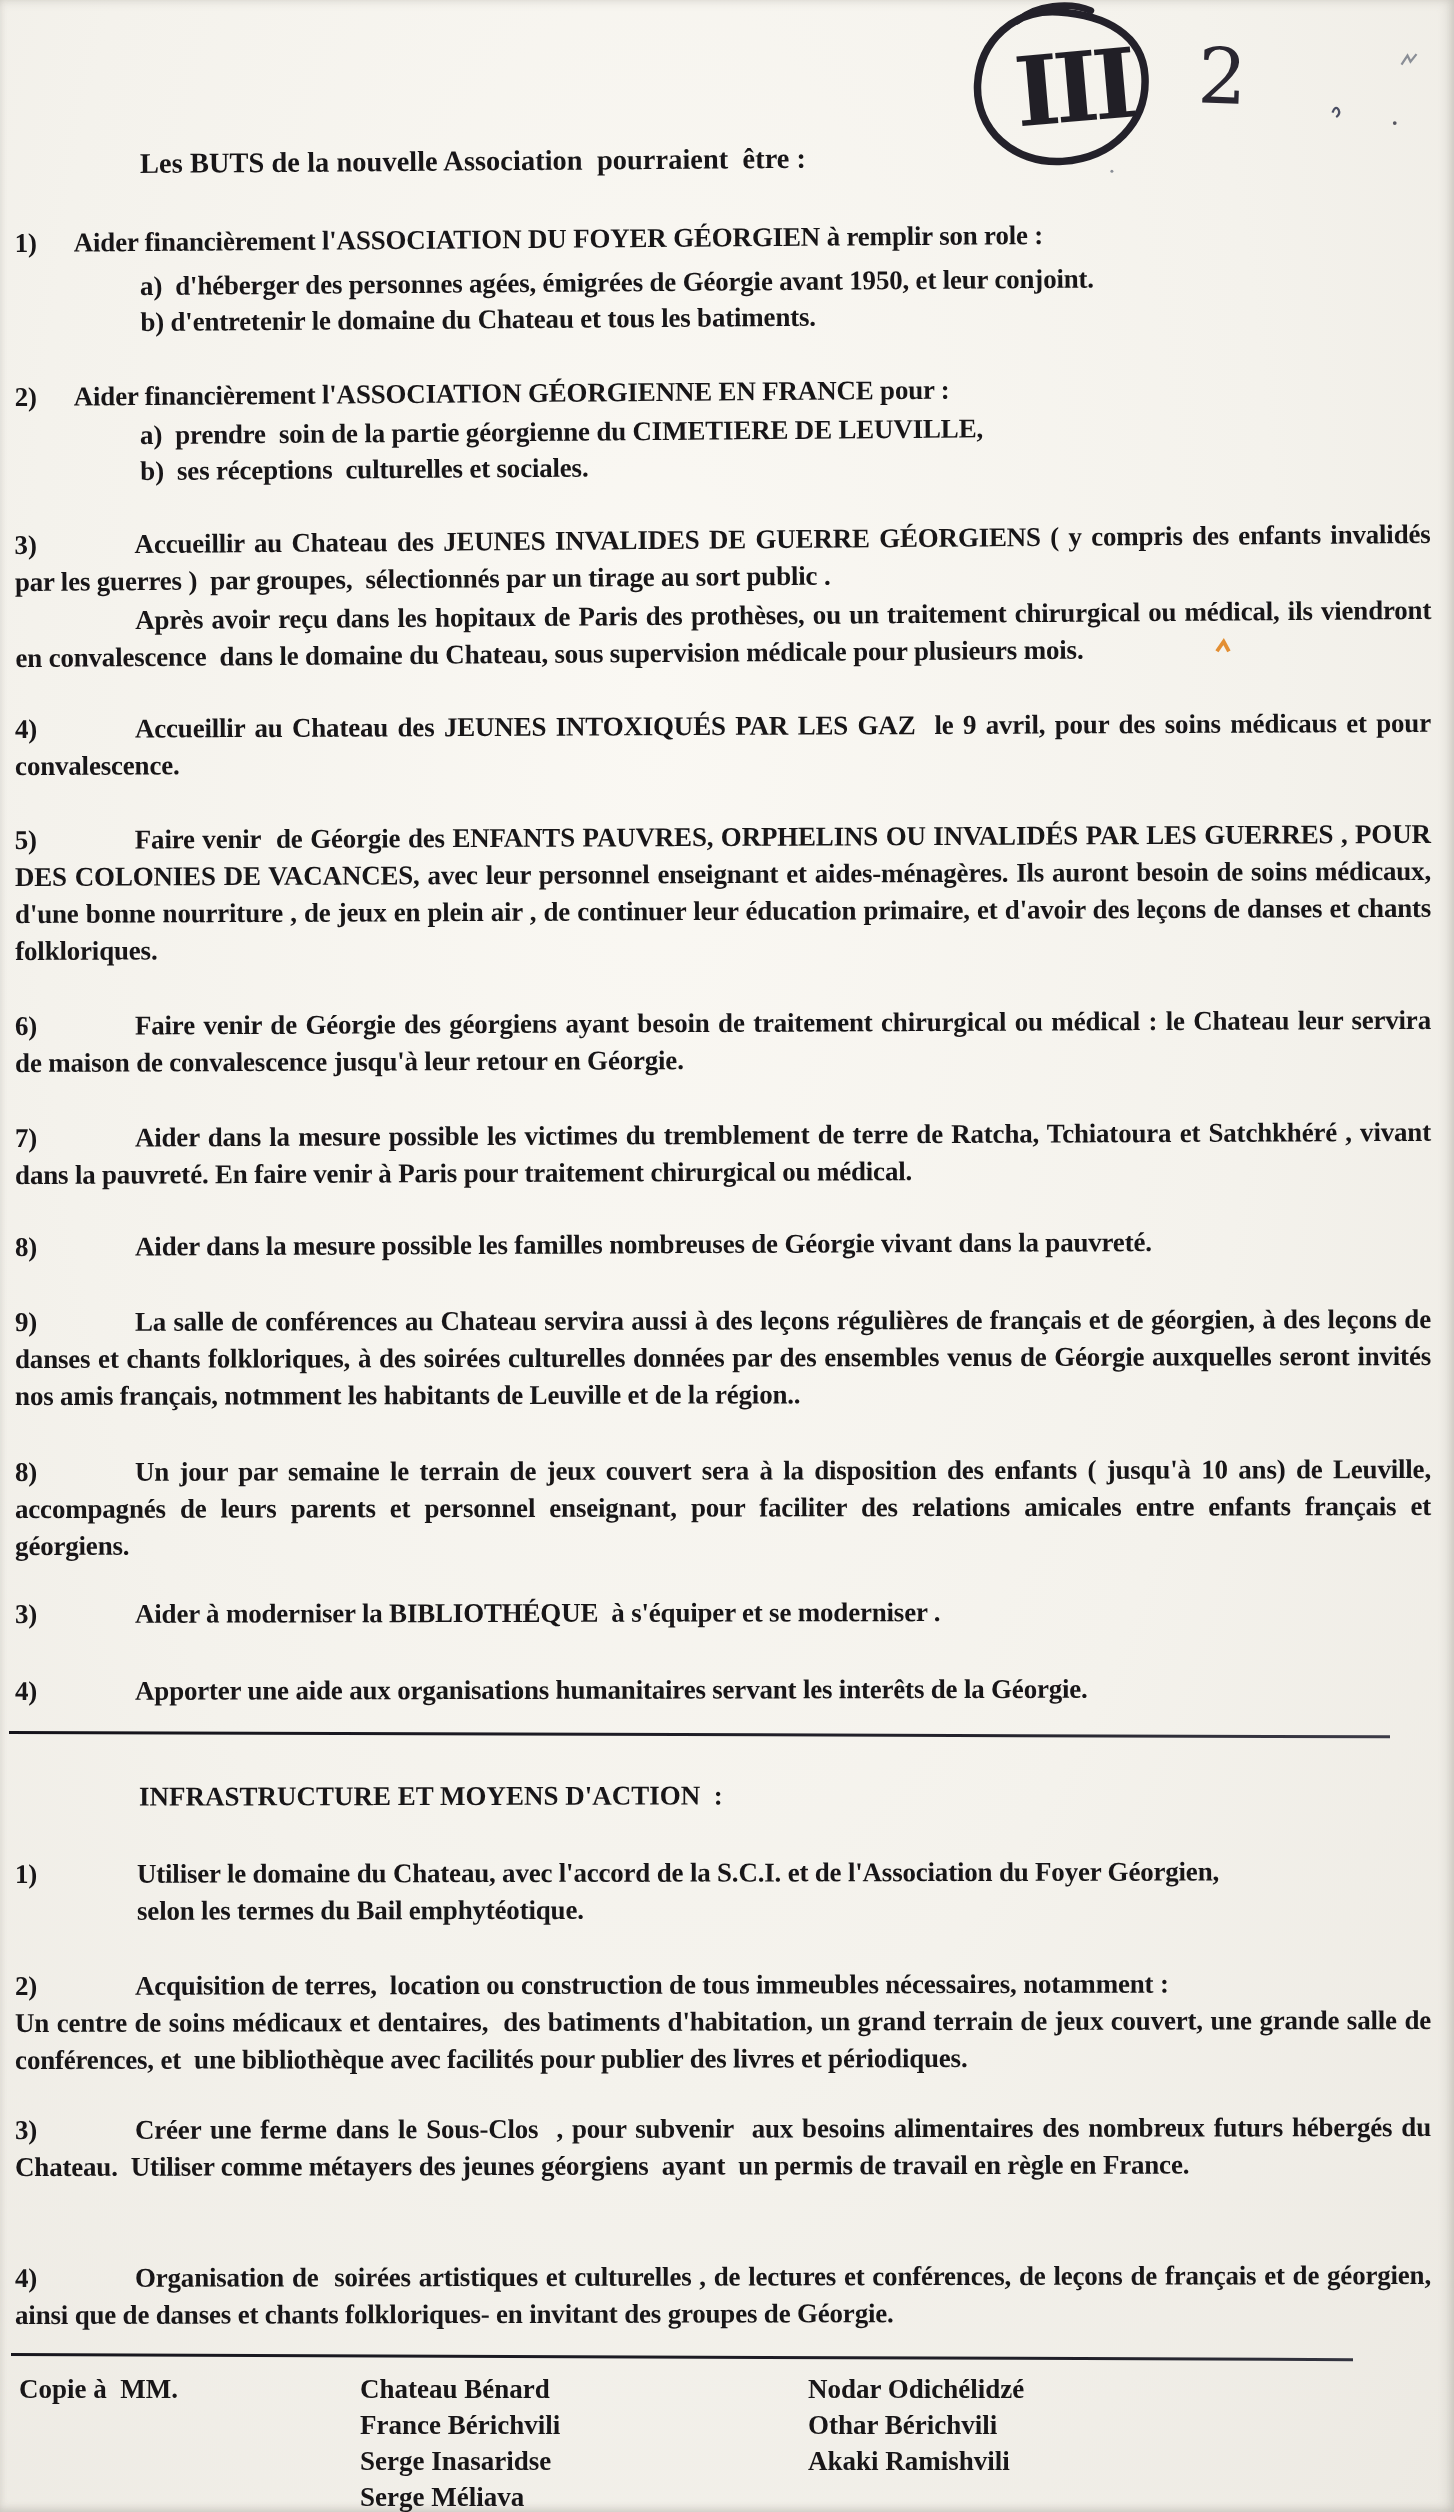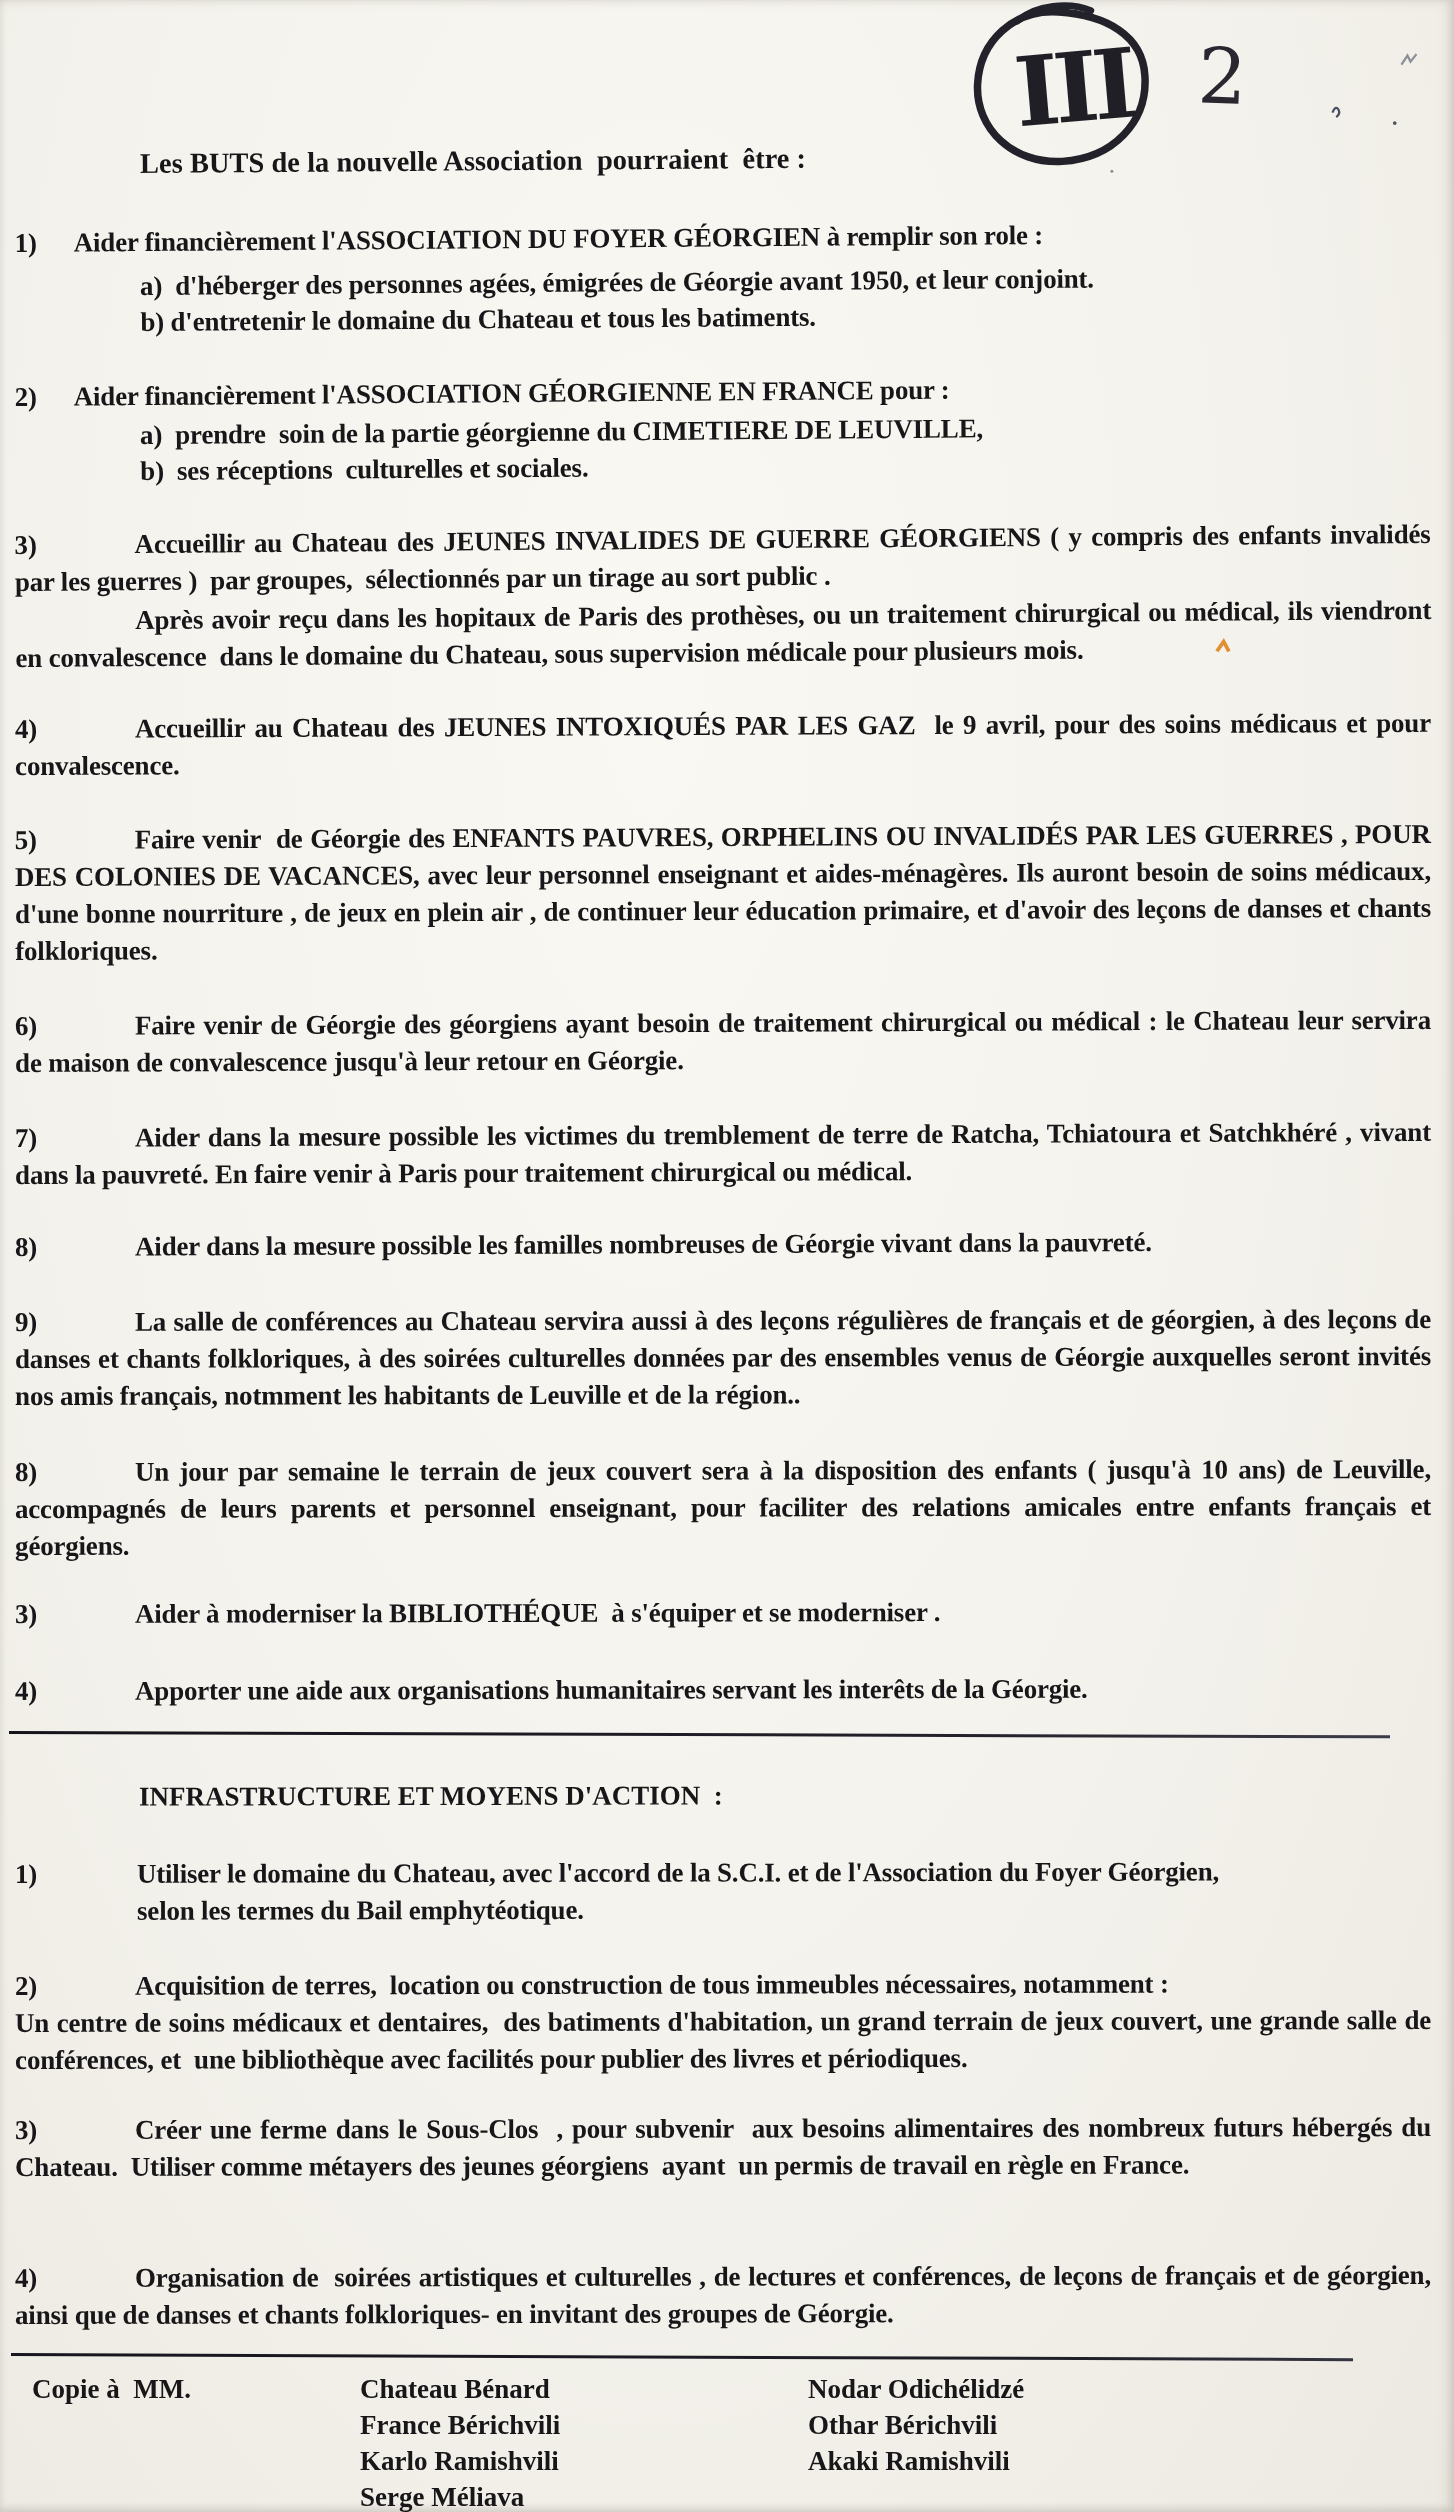--- a/index.html
+++ b/index.html
@@ -26,21 +26,21 @@
   .i1{top:1856px}.i2{top:1968px}.i3{top:2112px}.i4{top:2260px}
   .para.hang{text-indent:0;padding-left:122px;width:1294px;text-align:left;}
   .rule{position:absolute;height:3px;transform-origin:0 0;}
   .rule1{left:9px;top:1731px;width:1381px;transform:rotate(0.18deg);
      background:linear-gradient(90deg,#14131a,#23222b 70%,#3c3b47);}
   .rule2{left:11.3px;top:2353px;width:1342px;transform:rotate(0.22deg);
      background:linear-gradient(90deg,#17161d,#201f28 80%,#343540);}
   .heading{position:absolute;left:139px;top:1780px;font:700 27px/33px "Liberation Serif",serif;
      white-space:pre-wrap;transform:rotate(-0.12deg);}
   .copy{position:absolute;left:0;top:2371px;width:1454px;}
-  .copy .lbl{position:absolute;left:32px;top:1.5px;font:700 27px/33px "Liberation Serif",serif;white-space:pre-wrap;}
+  .copy .lbl{position:absolute;left:19px;top:1.5px;font:700 27px/33px "Liberation Serif",serif;white-space:pre-wrap;}
   .copy ul{list-style:none;margin:0;padding:0;position:absolute;top:0;
      font:700 27px/36px "Liberation Serif",serif;}
   .copy ul.c1{left:360px;} .copy ul.c2{left:808px;}
   .roman{position:absolute;left:1015px;top:27px;width:105px;text-align:center;
      font:700 96px/1.3 "DejaVu Serif",serif;letter-spacing:-6px;color:#211f26;transform:rotate(-5deg);}
   .pnum{position:absolute;left:1198px;top:38px;font:400 77px/1 "DejaVu Serif",serif;
      color:#2a2731;transform:rotate(2deg);}
   .marks{position:absolute;left:0;top:0;width:1454px;height:2512px;pointer-events:none;}
 </style>
 </head>
@@ -96,21 +96,21 @@
       <div class="para i4 tilt-c"><span class="num">4)</span><span>Organisation de  soirées artistiques et culturelles , de lectures et conférences, de leçons de français et de géorgien, ainsi que de danses et chants folkloriques- en invitant des groupes de Géorgie.</span></div>
     </div>
 
   <div class="rule rule2"></div>
 
   <div class="copy">
     <div class="lbl">Copie à  MM.</div>
     <ul class="c1">
         <li>Chateau Bénard</li>
         <li>France Bérichvili</li>
-        <li>Karlo Ramishvili</li>
+        <li>Serge Inasaridse</li>
         <li>Serge Méliava</li>
       </ul>
     <ul class="c2">
         <li>Nodar Odichélidzé</li>
         <li>Othar Bérichvili</li>
         <li>Akaki Ramishvili</li>
       </ul>
   </div>
 
 </div>

